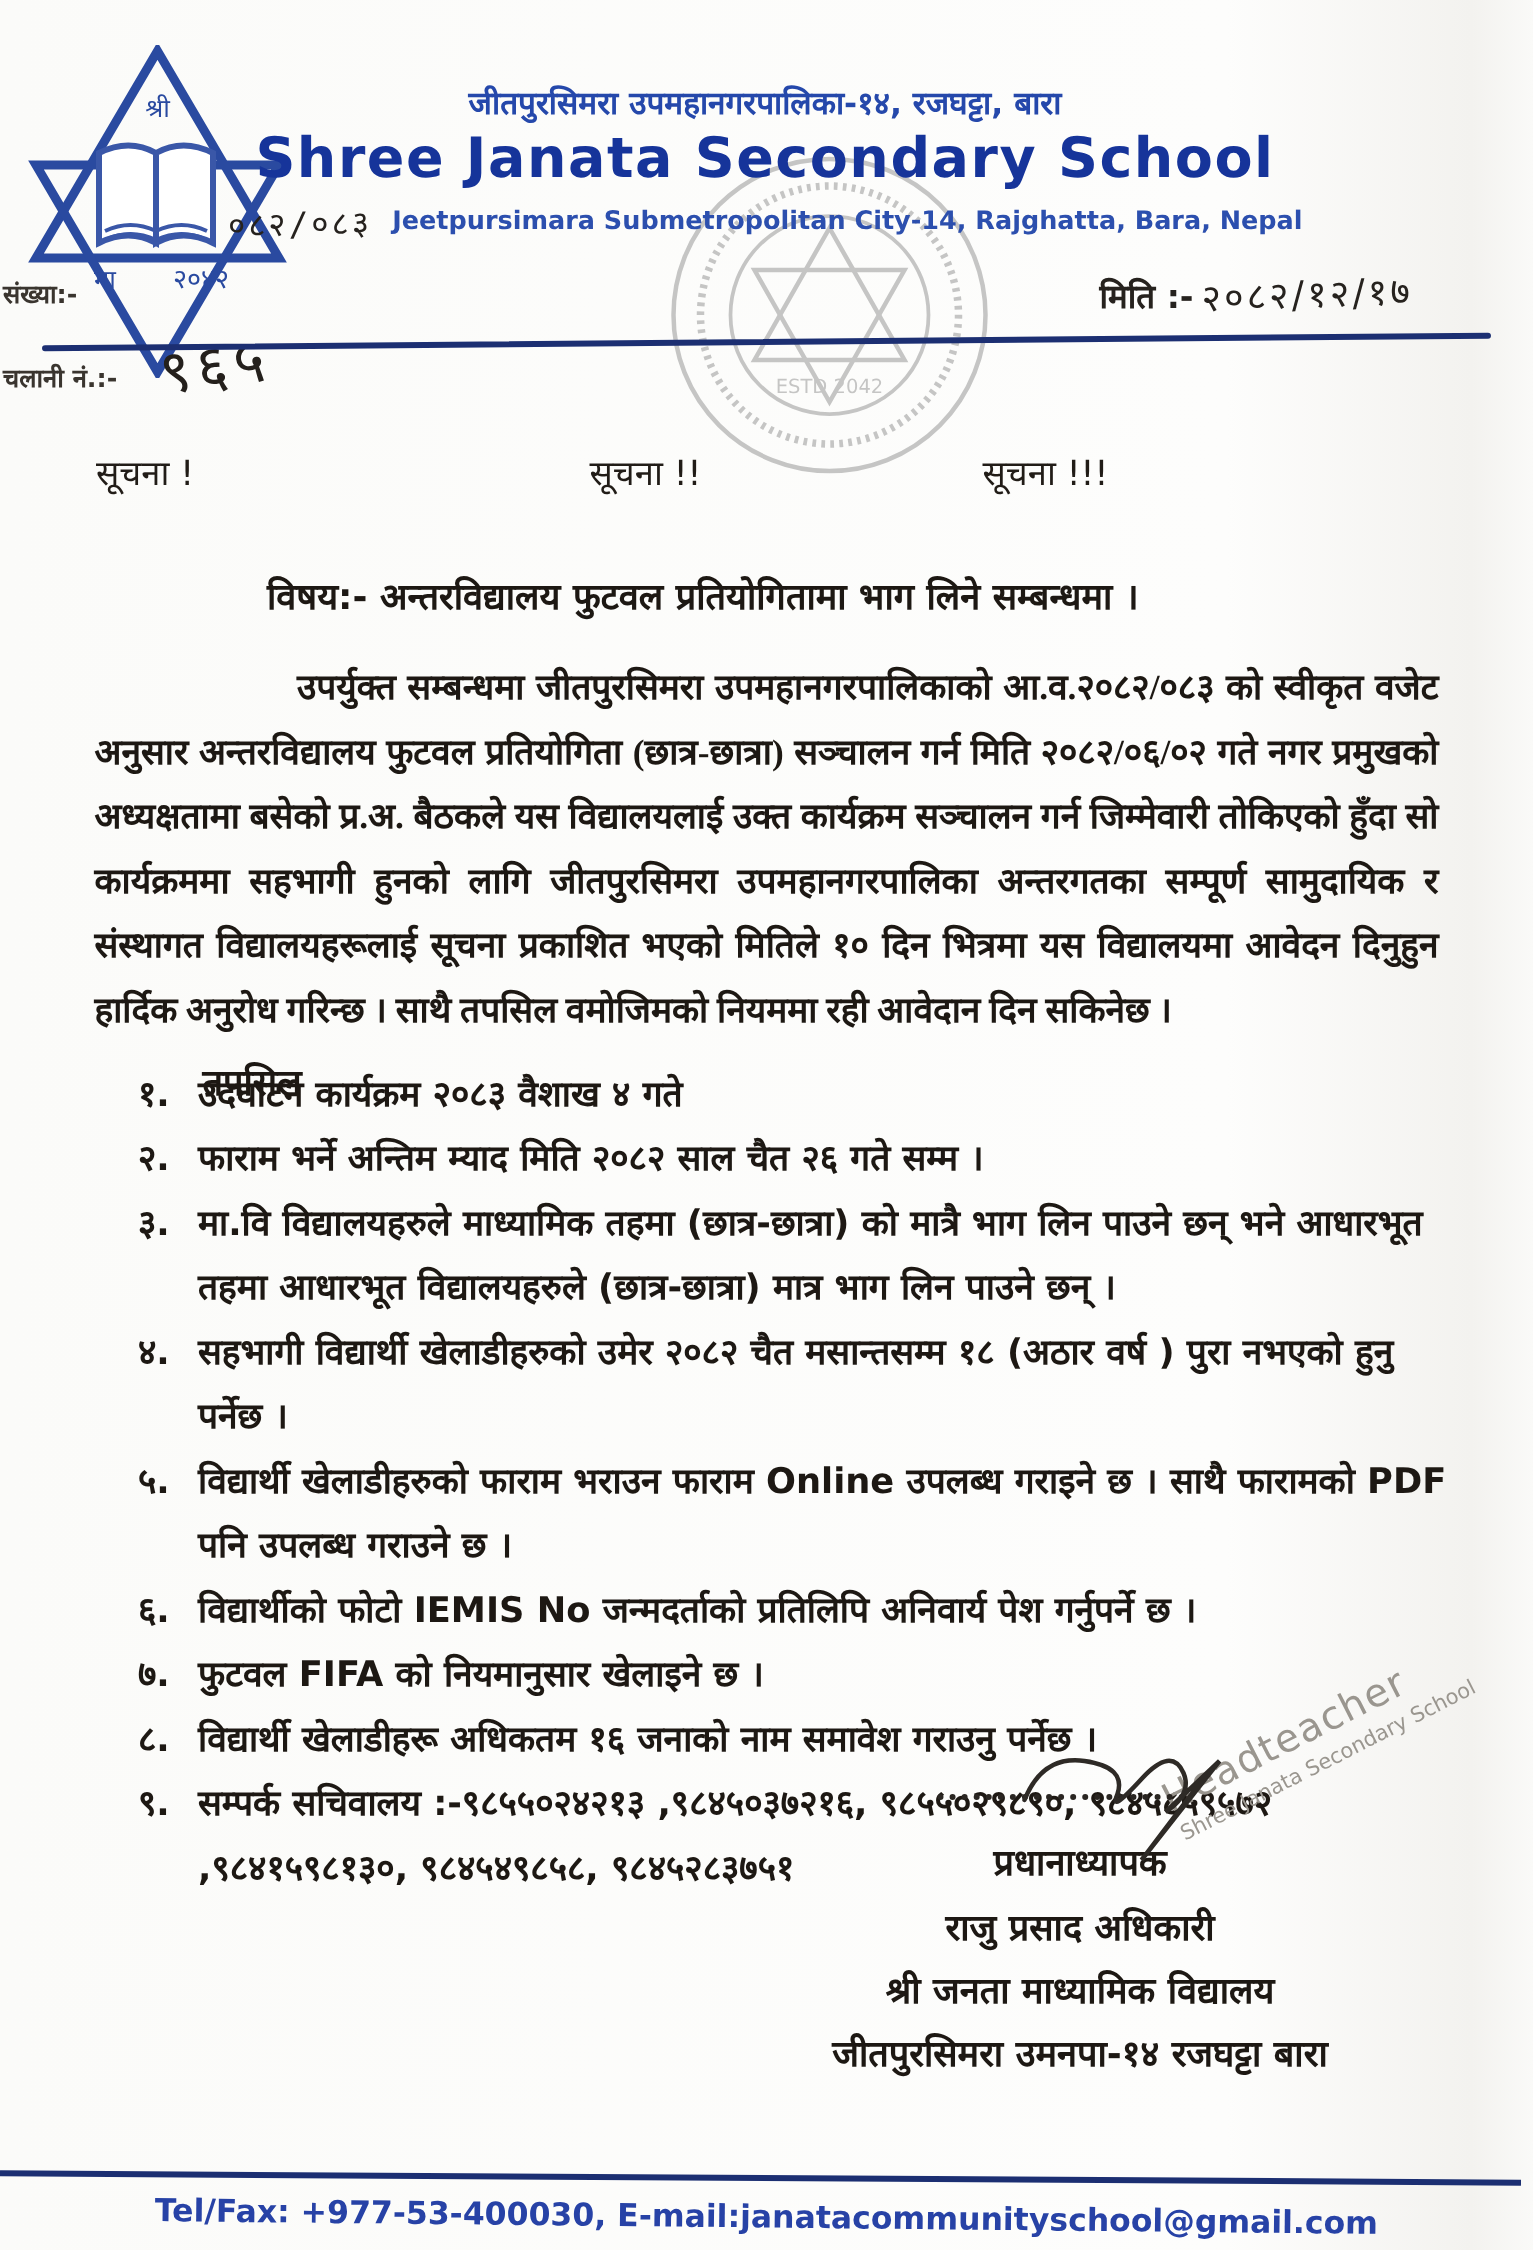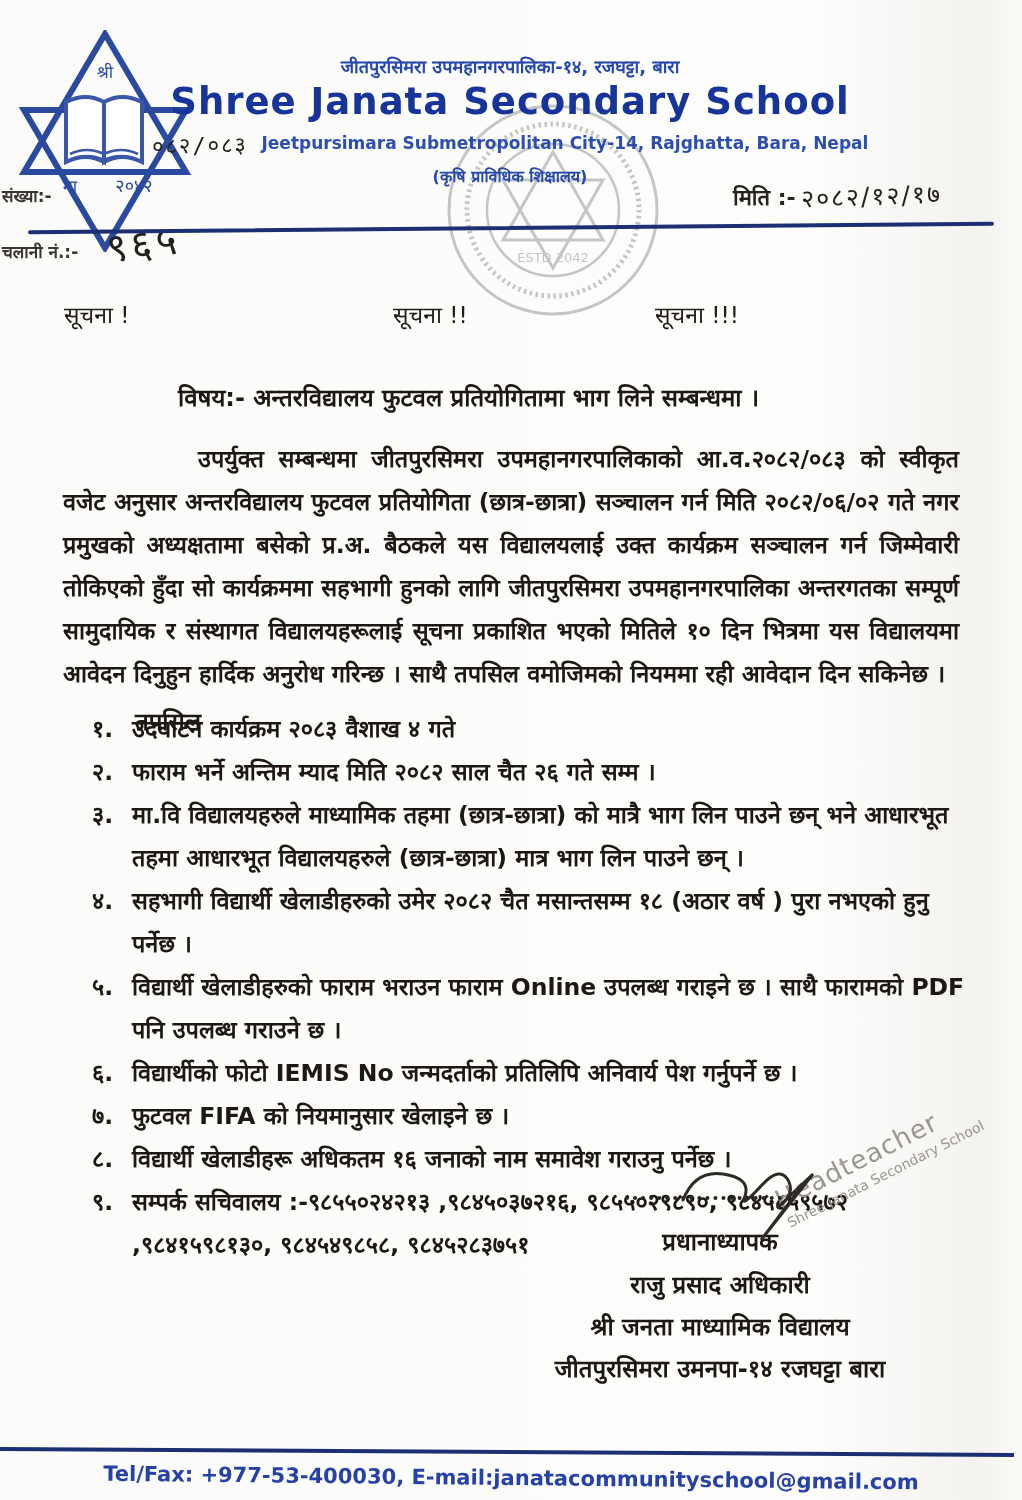--- a/index.html
+++ b/index.html
@@ -9,21 +9,21 @@
     position:relative; width:1022px; height:1500px; margin:0 auto;
     background:linear-gradient(90deg,#fbfbf9 0%, #fdfdfc 80%, #f3f2ef 96%, #fafaf8 100%);
     overflow:hidden; color:#1b1713;
   }
 
   
   .header { position:absolute; left:0; top:0; width:855px; height:300px; }
   .logo { position:absolute; left:14px; top:30px; }
   .masthead { position:absolute; left:120px; top:50px; width:780px; text-align:center; }
   .school-name-np { font-size:46px; font-weight:bold; color:#1d3fa4; line-height:1.15; letter-spacing:1px; }
-  .address-np { font-size:18px; font-weight:bold; color:#2548ab; margin-top:4px; }
+  .address-np { font-size:21px; font-weight:bold; color:#2548ab; margin-top:4px; }
   .school-name-en { font-size:37px; font-weight:bold; color:#16349a; letter-spacing:1px; margin-top:2px; }
   .address-en-row { margin-top:6px; font-size:17px; color:#2c4fae; font-weight:bold; white-space:nowrap;text-align:center; }
   .fiscal-year { font-family:"DejaVu Sans Mono", monospace; font-size:22px; color:#26221e; font-weight:normal; letter-spacing:2px; vertical-align:middle; margin-right:14px; display:inline-block; transform:rotate(-1deg); }
   .tagline { font-size:16px; font-weight:bold; color:#2548ab; margin-top:6px; }
   .refnums { position:absolute; left:2px; top:176px; font-size:17px; font-weight:bold; color:#3a352f; }
   .refnums .row { margin-top:8px; white-space:nowrap; }
   .dispatch-value { display:inline-block; font-size:40px; font-weight:normal; color:#24201c; transform:rotate(-7deg); margin-left:28px; letter-spacing:4px; }
   .date-block { position:absolute; left:733px; top:178px; white-space:nowrap; }
   .date-label { font-size:22px; font-weight:bold; color:#26221e; }
   .date-value { font-size:25px; color:#26221e; letter-spacing:2px; display:inline-block; transform:rotate(-2deg); }
@@ -35,21 +35,21 @@
   .notice-row span { position:absolute; white-space:nowrap; }
   .notice-1 { left:64px; } .notice-2 { left:393px; } .notice-3 { left:655px; }
 
   
   .subject { position:absolute; left:178px; top:380px; width:760px; font-size:24px; font-weight:bold; color:#1d1813; }
 
   
   .body-par {
     position:absolute; left:63px; top:438px; width:896px;
     font-size:23.5px; line-height:43px; text-align:justify; text-indent:135px;
-    font-weight:bold; color:#1d1813;
+    font-weight:bold; color:#1d1813;font-family:Liberation Serif, serif;
   }
 
   
   .tapsil-head { position:absolute; left:135px; top:672px; font-size:24px; font-weight:bold; color:#1d1813;margin-top:32px; }
   .tapsil-list { position:absolute; left:92px; top:708px; width:878px; list-style:none; }
   .tapsil-list li { display:flex; font-size:23.5px; line-height:43px; font-weight:bold; color:#1d1813; }
   .tapsil-list .num { width:40px; flex:0 0 40px; }
   .tapsil-list .txt { flex:1; }
 
   
@@ -104,21 +104,20 @@
         <text x="110" y="162" font-size="13" fill="#8f8f8f" text-anchor="middle">ESTD 2042</text>
       </svg>
     </div>
 
     <div class="masthead">
       <div class="address-np">जीतपुरसिमरा उपमहानगरपालिका-१४, रजघट्टा, बारा</div>
       <div class="school-name-en">Shree Janata Secondary School</div>
       <div class="address-en-row">
         <span class="fiscal-year">०८२/०८३</span><span>Jeetpursimara Submetropolitan City-14, Rajghatta, Bara, Nepal</span>
       </div>
-      <div class="tagline">(कृषि प्राविधिक शिक्षालय)</div>
     </div>
 
     <div class="refnums">
       <div class="row">संख्या:-</div>
       <div class="row">
         <span>चलानी नं.:-</span><span class="dispatch-value">९६५</span>
       </div>
     </div>
 
     <div class="date-block">

